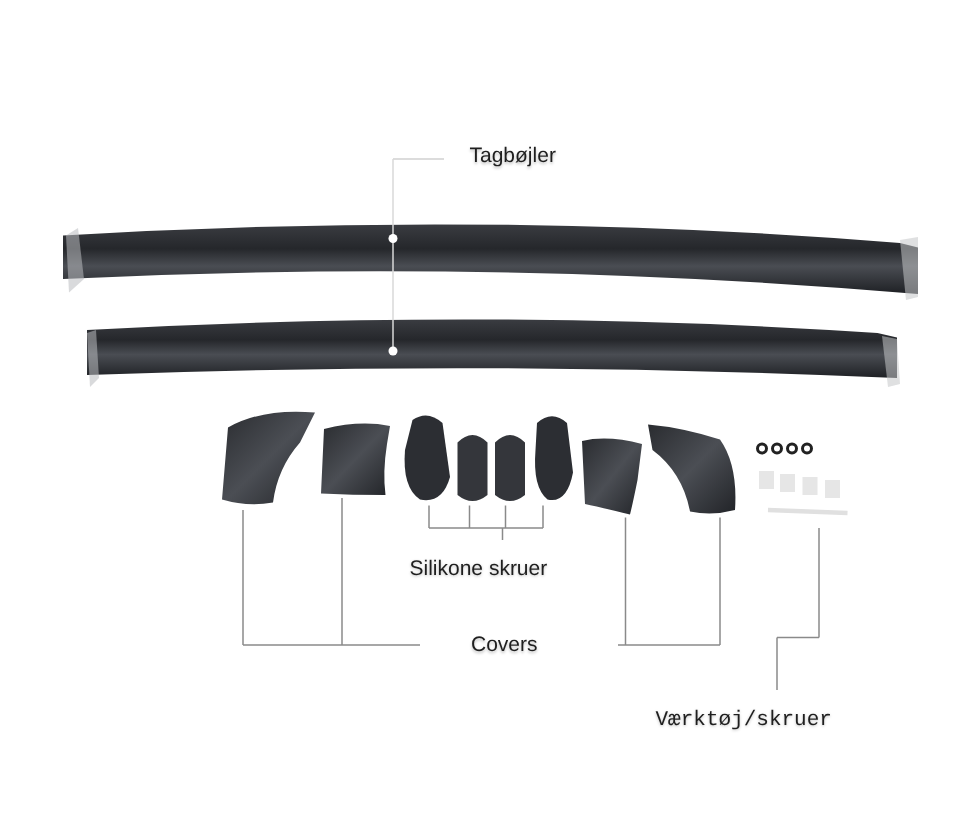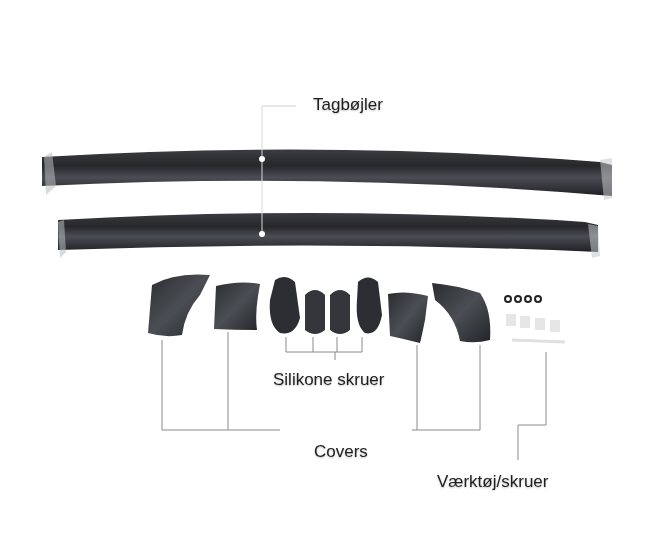--- a/index.html
+++ b/index.html
@@ -1,17 +1,17 @@
 <!DOCTYPE html>
 <html><head>
 <meta charset="utf-8">
 <style>
   html, body { margin:0; padding:0; background:#ffffff; }
   body { width:650px; height:549px; position:relative; overflow:hidden; font-family:"Liberation Sans", sans-serif; }
-  .label { position:absolute; font-size:17px; color:#1f1f1f; text-shadow:0 1px 2px rgba(0,0,0,0.25); white-space:nowrap; }
+  .label { position:absolute; font-size:14px; color:#1f1f1f; text-shadow:0 1px 2px rgba(0,0,0,0.25); white-space:nowrap; }
   svg { position:absolute; left:0; top:0; }
 </style>
 </head>
 <body>
 
 <svg width="650" height="549" viewBox="0 0 650 549">
   <defs>
     <linearGradient id="barGrad" x1="0" y1="0" x2="0" y2="1">
       <stop offset="0" stop-color="#3a3c41"></stop>
       <stop offset="0.35" stop-color="#25272b"></stop>
@@ -85,14 +85,14 @@
 
   <g stroke="#8a8a8a" stroke-width="1" fill="none">
     <line x1="546" y1="352" x2="546" y2="425"></line>
     <line x1="518" y1="425" x2="546" y2="425"></line>
     <line x1="518" y1="425" x2="518" y2="460"></line>
   </g>
 </svg>
 
 <div class="label" style="left:313px; top:95px;">Tagbøjler</div>
 <div class="label" style="left:273px; top:370px;">Silikone skruer</div>
-<div class="label" style="left:314px; top:421px;margin-top:21px;">Covers</div>
-<div class="label" style="left:437px; top:472px;">Værktøj/skruer</div>
+<div class="label" style="left:314px; top:421px;">Covers</div>
+<div class="label" style="left:437px; top:472px;font-family:Liberation Mono, monospace;">Værktøj/skruer</div>
 
 </body></html>

